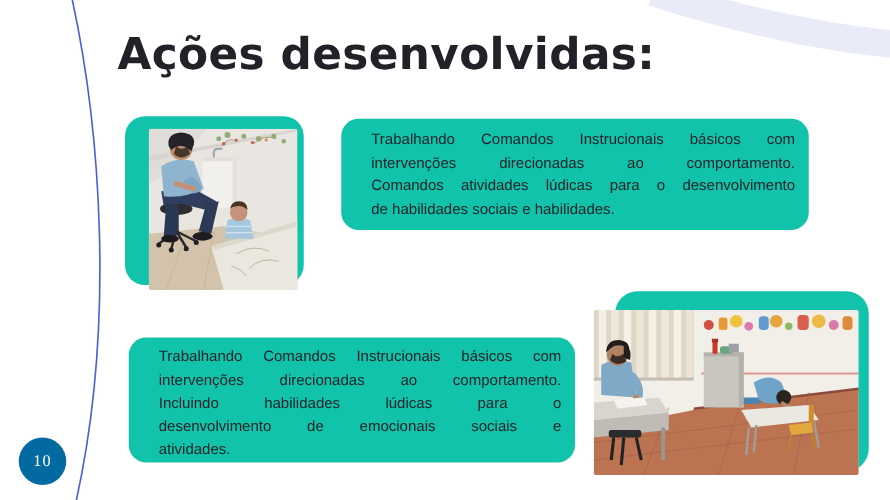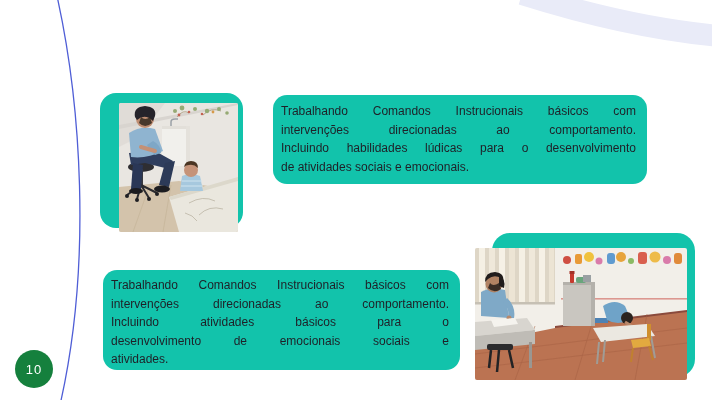--- a/index.html
+++ b/index.html
@@ -15,42 +15,43 @@
   }
   .teal-pad{position:absolute;background:#12c3ab;}
   .pad-1{left:100px;top:93px;width:143px;height:135px;border-radius:16px;}
   .pad-2{left:492px;top:233px;width:203px;height:144px;border-radius:18px;}
   .photo{position:absolute;display:block;border-radius:2px;}
   .photo-1{left:119px;top:103px;width:119px;height:129px;}
   .photo-2{left:475px;top:248px;width:212px;height:132px;}
   .callout{
     position:absolute;background:#12c3ab;border-radius:14px;
     color:#1f2027;font-size:12px;line-height:18.5px;
-    padding:7px 11px 0 8px;box-sizing:border-box;
+    padding:7px 11px 0 24px;box-sizing:border-box;
   }
   .callout-top{left:273px;top:95px;width:374px;height:89px;}
   .callout-bottom{left:103px;top:270px;width:357px;height:100px;padding-top:6px;}
   .callout .line{display:block;text-align:justify;text-align-last:justify;}
   .callout .line.last{text-align-last:left;}
   .page-badge{
     position:absolute;left:15px;top:350px;width:38px;height:38px;border-radius:50%;
-    background:#15803d;color:#ffffff;display:flex;align-items:center;justify-content:center;
-    font-family:Liberation Sans, sans-serif;font-size:13px;letter-spacing:1px;
+    background:#0369a1;color:#ffffff;display:flex;align-items:center;justify-content:center;
+    font-family:Liberation Serif, serif;font-size:13px;letter-spacing:1px;
   }
 </style>
 </head>
 <body>
 
 <div class="slide">
 
   <svg class="decor" viewBox="0 0 712 400">
     <path d="M 522,-6 Q 630,28 720,36" fill="none" stroke="#e9ebf8" stroke-width="22"></path>
     <path d="M 57,-4 C 80,100 93,260 60,405" fill="none" stroke="#4f5ed6" stroke-width="1.3"></path>
   </svg>
 
+  <h1 class="title">Ações desenvolvidas:</h1>
 
   <div class="teal-pad pad-1"></div>
   <svg class="photo photo-1" viewBox="0 0 119 129" preserveAspectRatio="none">
     <rect width="119" height="129" fill="#e9e6e1"></rect>
     <polygon points="0,0 46,0 20,34 0,44" fill="#e0dcd7"></polygon>
     <polygon points="0,26 119,2 119,0 0,22" fill="#d8d4cf"></polygon>
     <g>
       <path d="M58,14 Q64,6 70,10 M84,12 Q92,4 102,8" stroke="#a89a7e" stroke-width="0.8" fill="none"></path>
       <circle cx="56" cy="8" r="2" fill="#96aa74"></circle>
         <circle cx="63" cy="5" r="2.4" fill="#96aa74"></circle>
@@ -102,28 +103,28 @@
       <path d="M63,73 Q72,69 81,73 L84,88 L61,88 Z" fill="#a6c8de"></path>
       <path d="M63,78 H83 M62,83 H84" stroke="#cfe4ef" stroke-width="1"></path>
       <circle cx="72" cy="67" r="7" fill="#c59379"></circle>
       <path d="M65,64 Q66,58 72,58 Q79,58 79,65 Q75,61 70,62 Q67,62 65,64 Z" fill="#4a3523"></path>
     </g>
   </svg>
 
   <div class="callout callout-top">
       <span class="line">Trabalhando Comandos Instrucionais básicos com</span>
       <span class="line">intervenções direcionadas ao comportamento.</span>
-      <span class="line">Incluindo habilidades lúdicas para o desenvolvimento</span>
-      <span class="line last">de atividades sociais e emocionais.</span>
+      <span class="line">Comandos atividades lúdicas para o desenvolvimento</span>
+      <span class="line last">de habilidades sociais e habilidades.</span>
     </div>
 
   <div class="callout callout-bottom">
       <span class="line">Trabalhando Comandos Instrucionais básicos com</span>
       <span class="line">intervenções direcionadas ao comportamento.</span>
-      <span class="line">Incluindo atividades básicos para o</span>
+      <span class="line">Incluindo habilidades lúdicas para o</span>
       <span class="line">desenvolvimento de emocionais sociais e</span>
       <span class="line last">atividades.</span>
     </div>
 
   <div class="teal-pad pad-2"></div>
   <svg class="photo photo-2" viewBox="0 0 212 132" preserveAspectRatio="none">
     <rect width="212" height="132" fill="#f2efe9"></rect>
     <g>
       <rect x="0" y="0" width="80" height="56" fill="#ded6c6"></rect>
       <rect x="4" y="0" width="6" height="56" fill="#f5f0e4"></rect>

